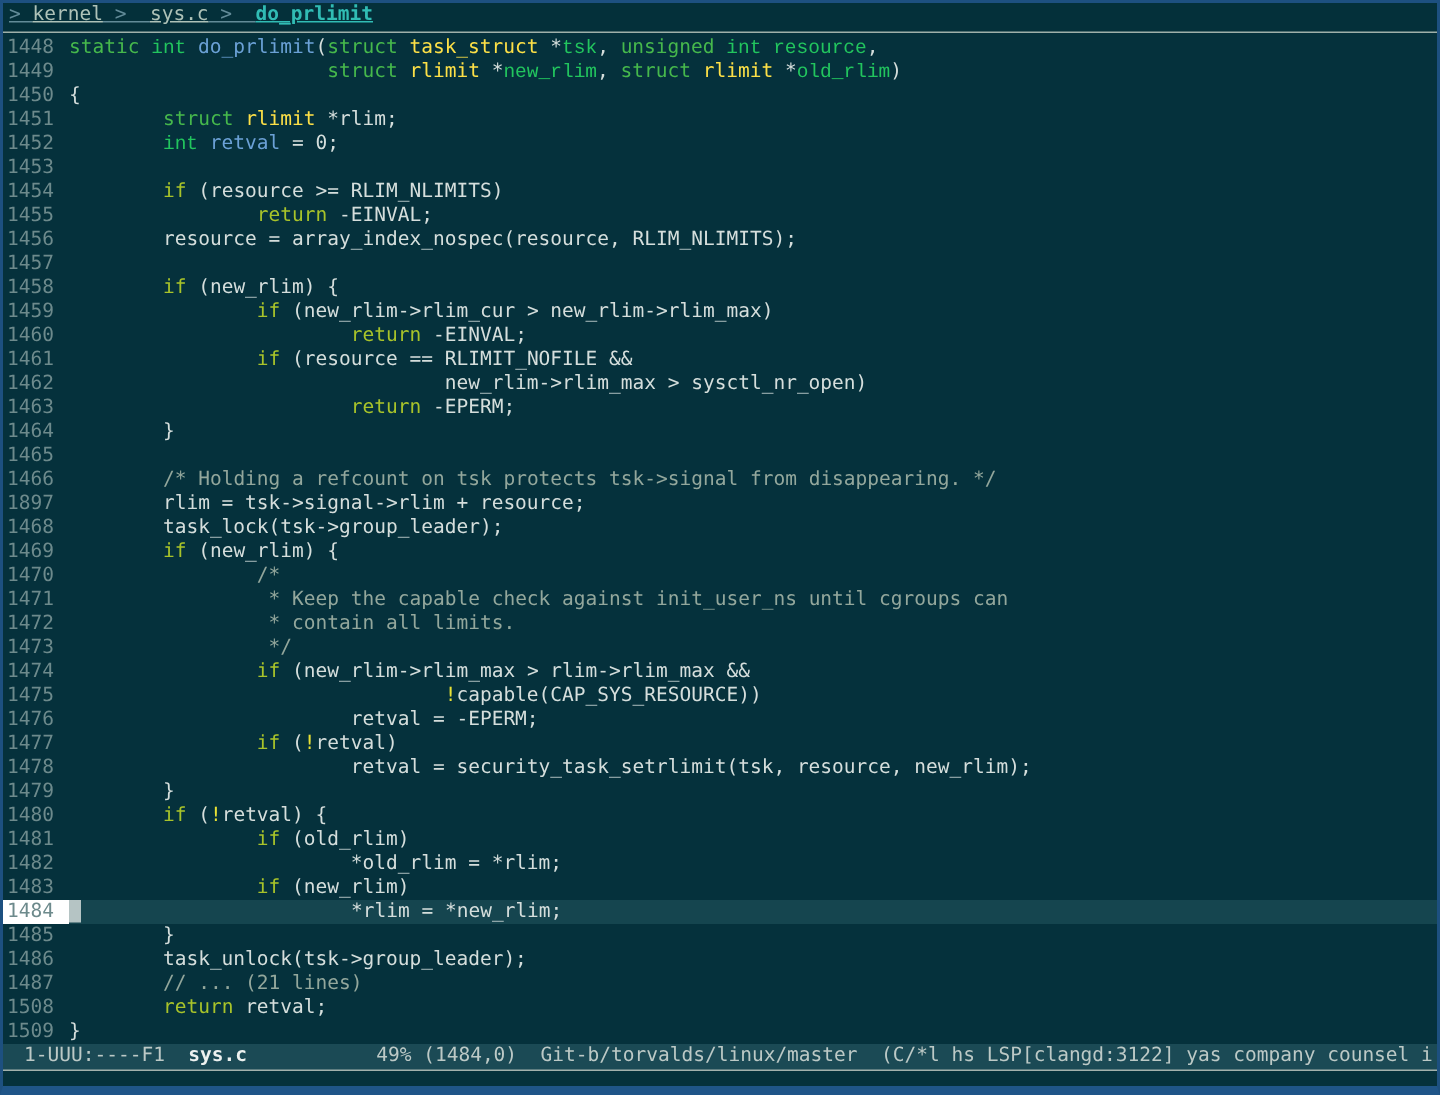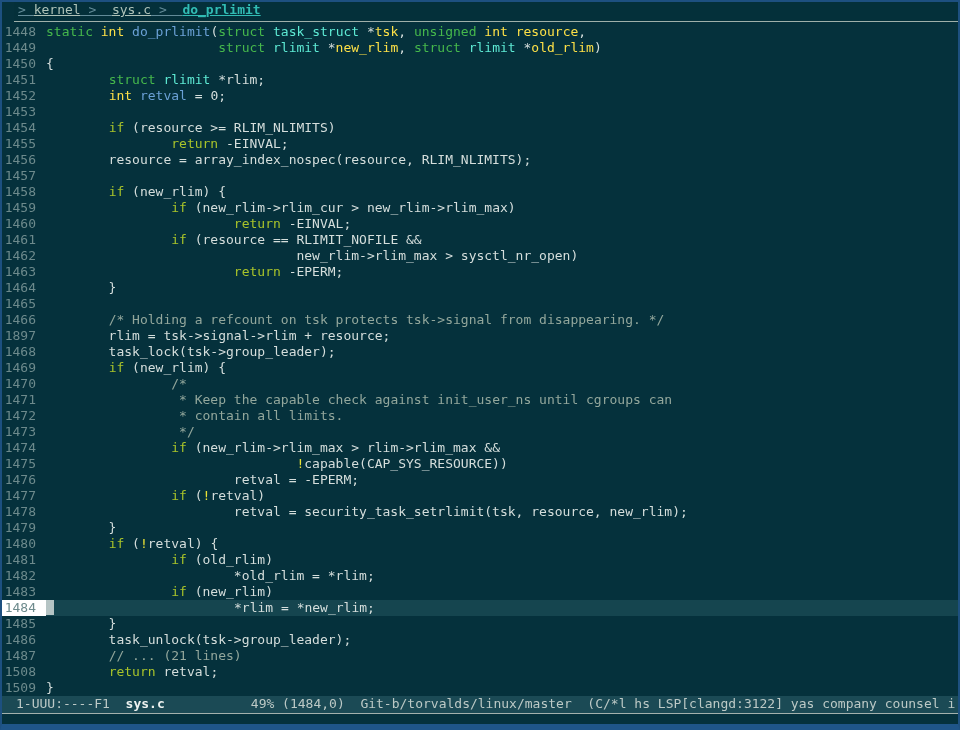--- a/index.html
+++ b/index.html
@@ -10,39 +10,38 @@
     background:#05313c;
     font-family:"DejaVu Sans Mono","Liberation Mono",monospace;
     font-size:13px;line-height:16px;
     overflow:hidden;position:relative;
   }
   
   #headerline{
     height:19px;border-bottom:1px solid #9fb0aa;
     white-space:pre;overflow:hidden;padding-left:4px;
     background:#04303a;
-    margin-left:12px;
   }
   #headerline span{text-decoration:underline;}
   .tk-sep{color:#628b98;}
   .tk-crumb{color:#aec2b8;}
   .tk-fn{color:#31bcb4;font-weight:bold;}
   
   #code-lines{padding-top:2px;}
   .line{height:16px;white-space:pre;overflow:hidden;}
   .line.hl{background:#15454f;}
   .ln{display:inline-block;width:34px;text-align:right;color:#6d8a8c;padding-right:10px;}
   .line.hl .ln{background:#ffffff;}
   .code{white-space:pre;}
   .cursor{display:inline-block;width:8px;height:15px;background:#b5c4c4;vertical-align:text-top;}
   .tk-d{color:#d5dedc;}
   .tk-k{color:#46b84c;}
   .tk-c{color:#a8c32a;}
-  .tk-t{color:#5eead4;}
-  .tk-o{color:#fde047;}
+  .tk-t{color:#fde047;}
+  .tk-o{color:#22c55e;font-family:Liberation Mono, monospace;}
   .tk-f{color:#6ba1d6;}
   .tk-m{color:#93a79c;}
   .tk-y{color:#e8e135;}
   
   #modeline{
     height:17px;background:#1b4a55;border-bottom:1px solid #a3b1ad;
     color:#bcc9c6;white-space:pre;overflow:hidden;padding-left:14px;
   }
   #modeline .b{color:#edf2f0;font-weight:bold;}
   #echo{height:12px;background:#05313c;}

